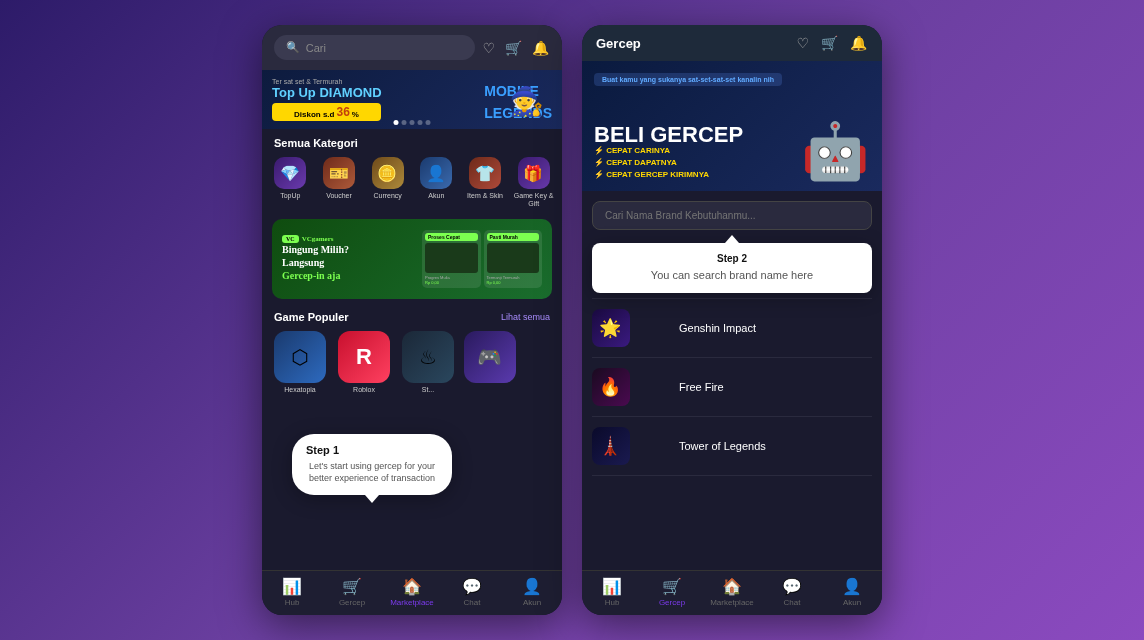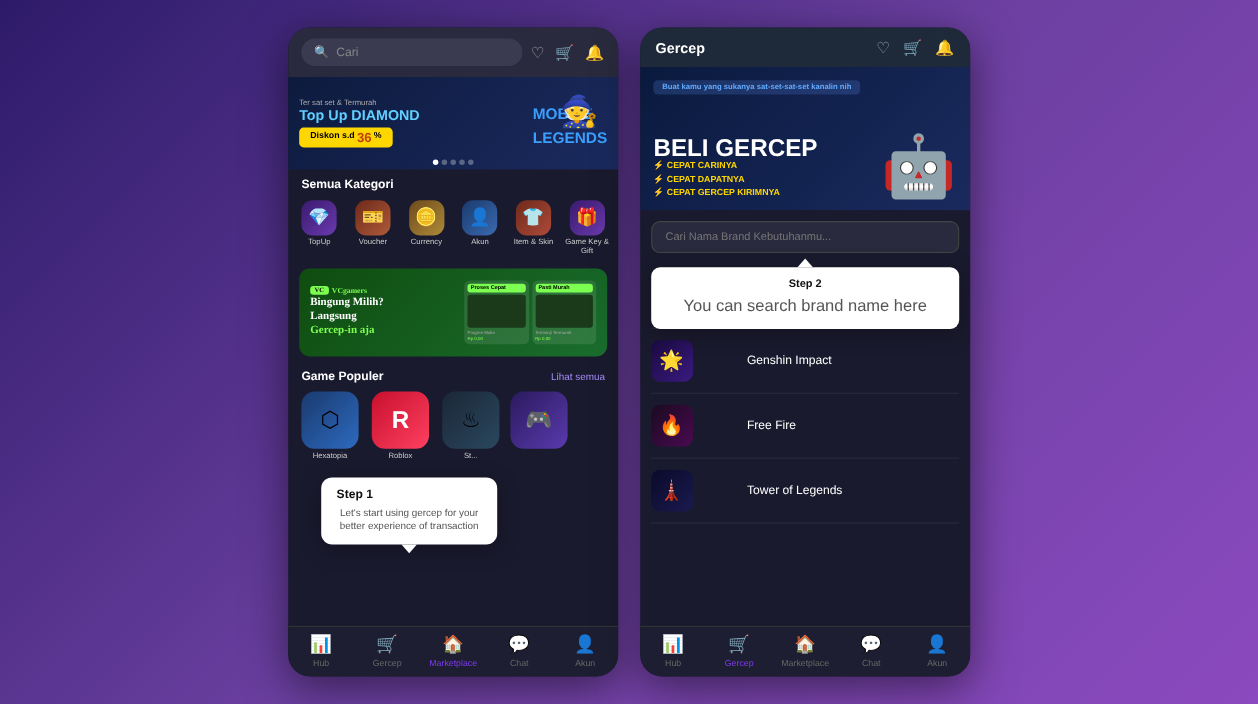--- a/index.html
+++ b/index.html
@@ -46,42 +46,42 @@
       gap: 6px;
     }
     .search-box span { color: #888; font-size: 11px; }
     .top-icons { display: flex; gap: 10px; }
     .top-icons span { color: #aaa; font-size: 14px; cursor: pointer; }
 
     .banner-area {
       background: linear-gradient(135deg, #0d1b3e, #1a2a5e);
       padding: 10px;
       position: relative;
-      height: 84px;
+      height: 59px;
       overflow: hidden;
     }
     .banner-content {
       display: flex;
       align-items: center;
       height: 100%;
       position: relative;
     }
     .banner-text-area { flex: 1; }
     .banner-small { color: #aaa; font-size: 7px; }
     .banner-title { color: #fff; font-size: 13px; font-weight: 900; }
     .banner-title span { color: #60d0ff; }
     .banner-discount {
       background: #ffd700;
       color: #000;
       font-size: 8px;
       font-weight: bold;
-      padding: 2px 10px;
+      padding: 2px 22px;
       border-radius: 4px;
       display: inline-flex;
-      align-items: flex-start;
+      align-items: flex-end;
       gap: 2px;
       margin-top: 3px;
     }
     .banner-discount .pct { font-size: 12px; color: #c2410c; font-weight: 900; }
     .banner-logo {
       color: #3a9fff;
       font-size: 22px;
       font-weight: 900;
       line-height: 1;
     }
@@ -221,21 +221,21 @@
     .nav-label { font-size: 8px; color: #666; }
     .nav-item.active-marketplace .nav-icon,
     .nav-item.active-marketplace .nav-label { color: #7c3aed; }
 
     
     .tooltip-step1 {
       position: absolute;
       bottom: 120px;
       left: 30px;
       background: #fff;
-      border-radius: 10px;
+      border-radius: 22px;
       padding: 10px 14px;
       width: 160px;
       box-shadow: 0 4px 20px rgba(0,0,0,0.3);
       z-index: 10;
     }
     .tooltip-title { font-size: 11px; font-weight: 700; color: #111; margin-bottom: 4px; }
     .tooltip-body { font-size: 9px; color: #555; line-height: 1.4; text-align: center; }
     .tooltip-arrow-down {
       position: absolute;
       bottom: -8px;
@@ -305,21 +305,21 @@
       left: 10px;
       right: 10px;
       background: #fff;
       border-radius: 8px;
       padding: 10px;
       z-index: 10;
       text-align: center;
       box-shadow: 0 4px 20px rgba(0,0,0,0.3);
     }
     .tooltip-step2 .tooltip-title { font-size: 10px; }
-    .tooltip-step2 .tooltip-body { font-size: 15px; }
+    .tooltip-step2 .tooltip-body { font-size: 11px; }
     .tooltip-arrow-up {
       position: absolute;
       top: -8px;
       left: 50%;
       transform: translateX(-50%);
       width: 0; height: 0;
       border-left: 7px solid transparent;
       border-right: 7px solid transparent;
       border-bottom: 8px solid #fff;
     }

